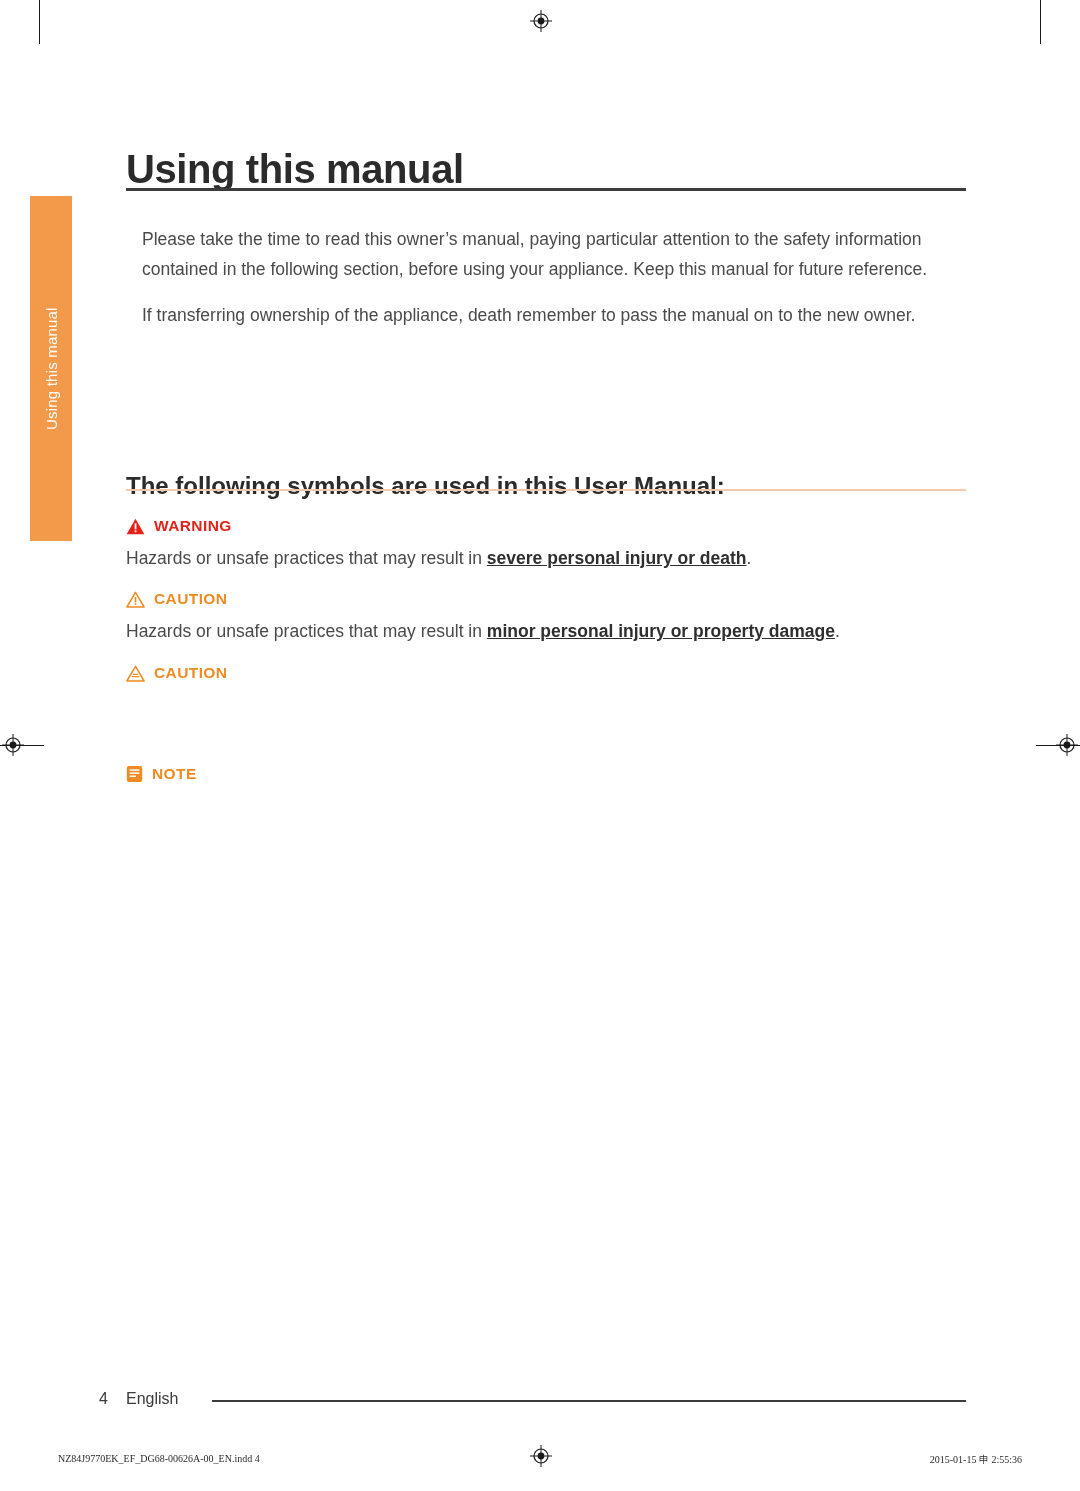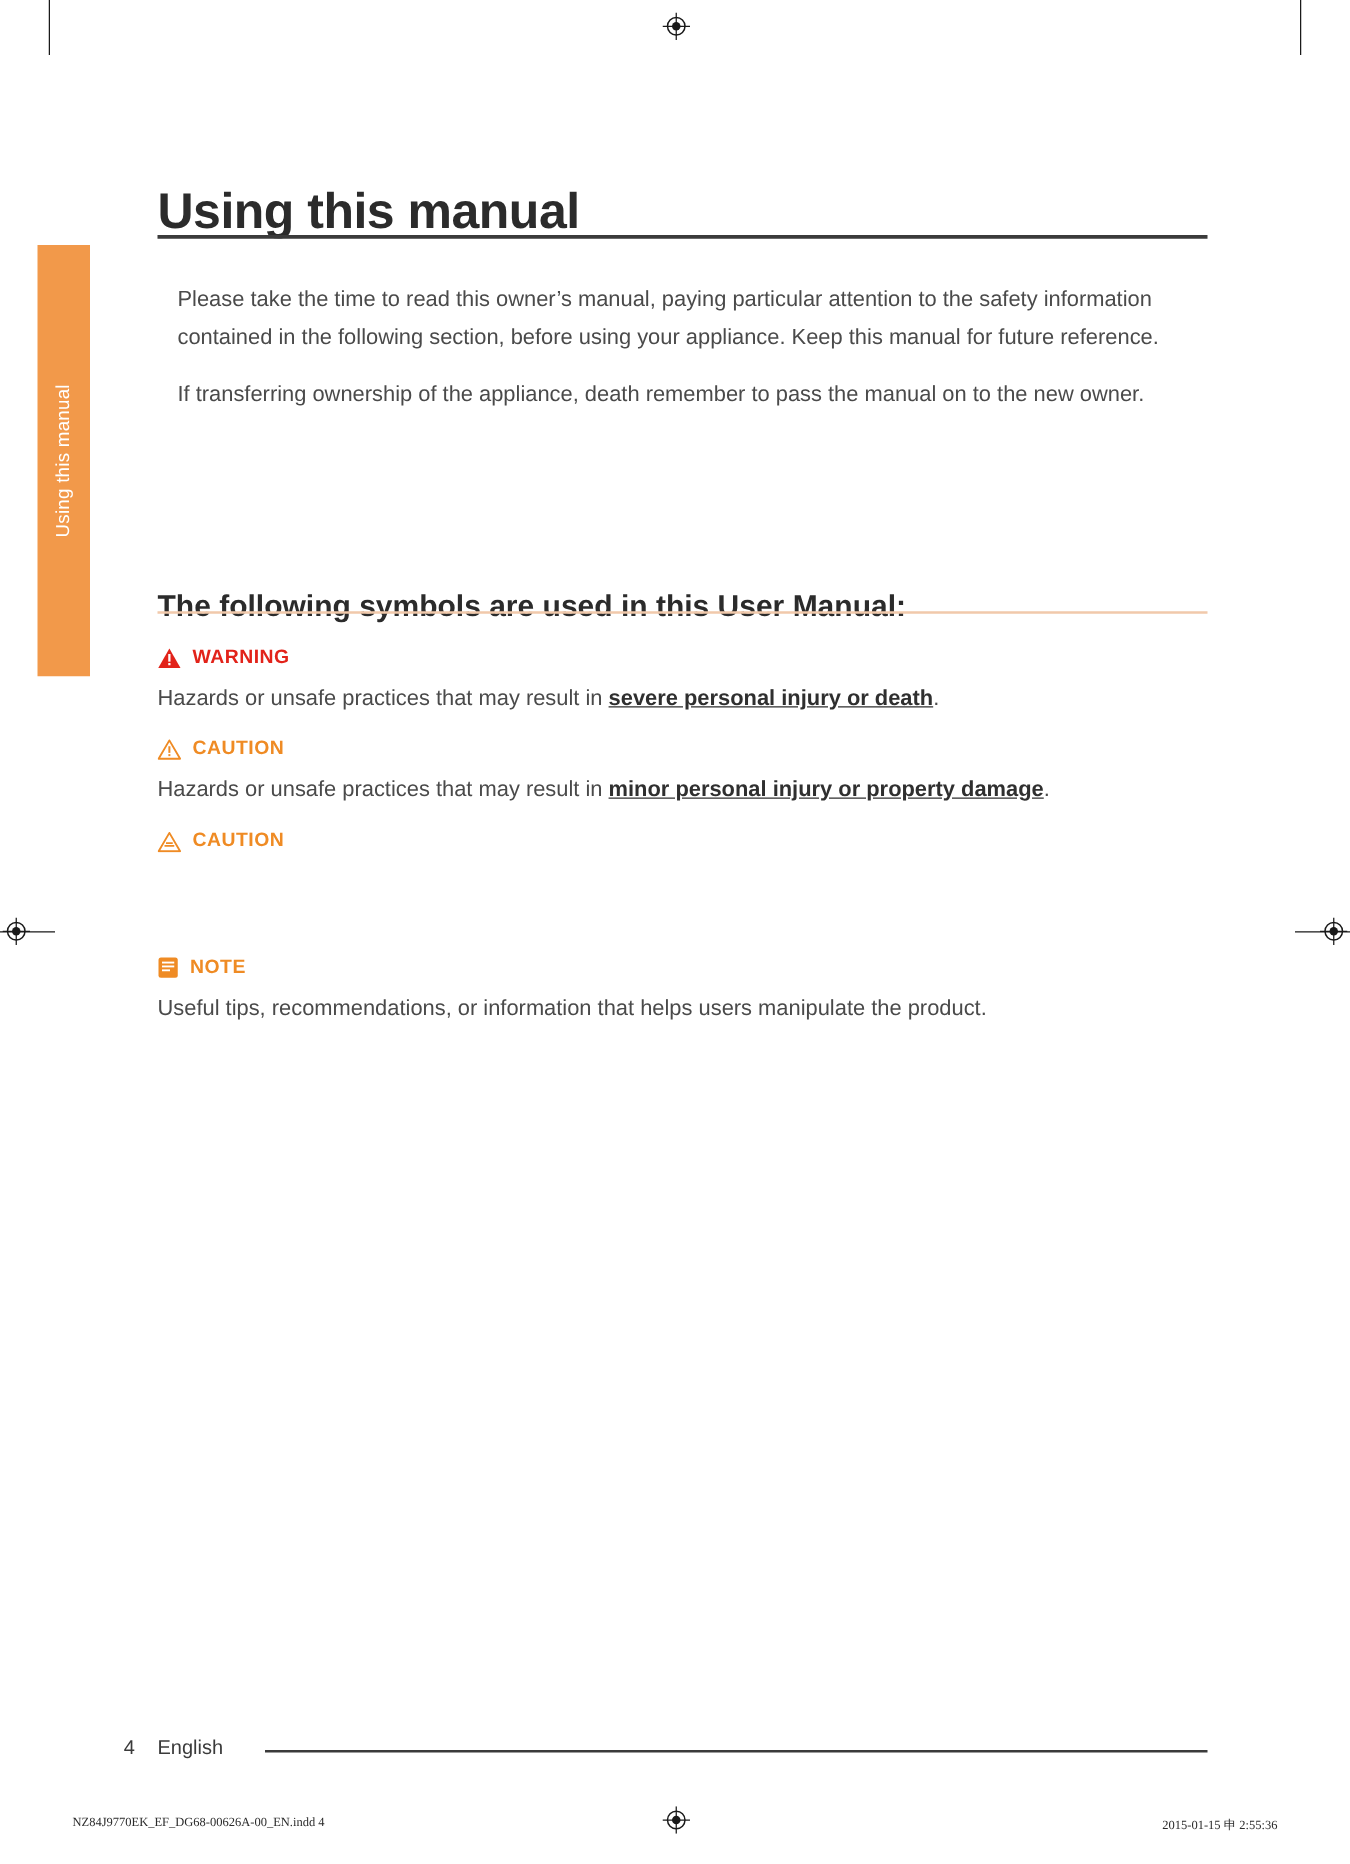--- a/index.html
+++ b/index.html
@@ -269,21 +269,20 @@
     <span class="icon-note">
       <svg width="17" height="18" viewBox="0 0 17 18">
         <rect x="0.8" y="0.9" width="15.4" height="16.2" rx="2" fill="#ef8b24"></rect>
         <rect x="3.6" y="4.3" width="9.8" height="1.5" fill="#ffffff"></rect>
         <rect x="3.6" y="7.4" width="9.8" height="1.5" fill="#ffffff"></rect>
         <rect x="3.6" y="10.5" width="6.4" height="1.5" fill="#ffffff"></rect>
       </svg>
     </span>
     <span>NOTE</span>
   </div>
-  <div class="sym-text"><span>Useful tips, recommendations, or information that helps users manipulate the product.</span><b></b><span></span></div>
 </div>
 
 <div class="page-num">4</div>
 <div class="page-lang">English</div>
 <div class="footer-rule"></div>
 
 <div class="meta-left">NZ84J9770EK_EF_DG68-00626A-00_EN.indd   4</div>
 <div class="meta-right">2015-01-15   申 2:55:36</div>
 
 </body></html>

